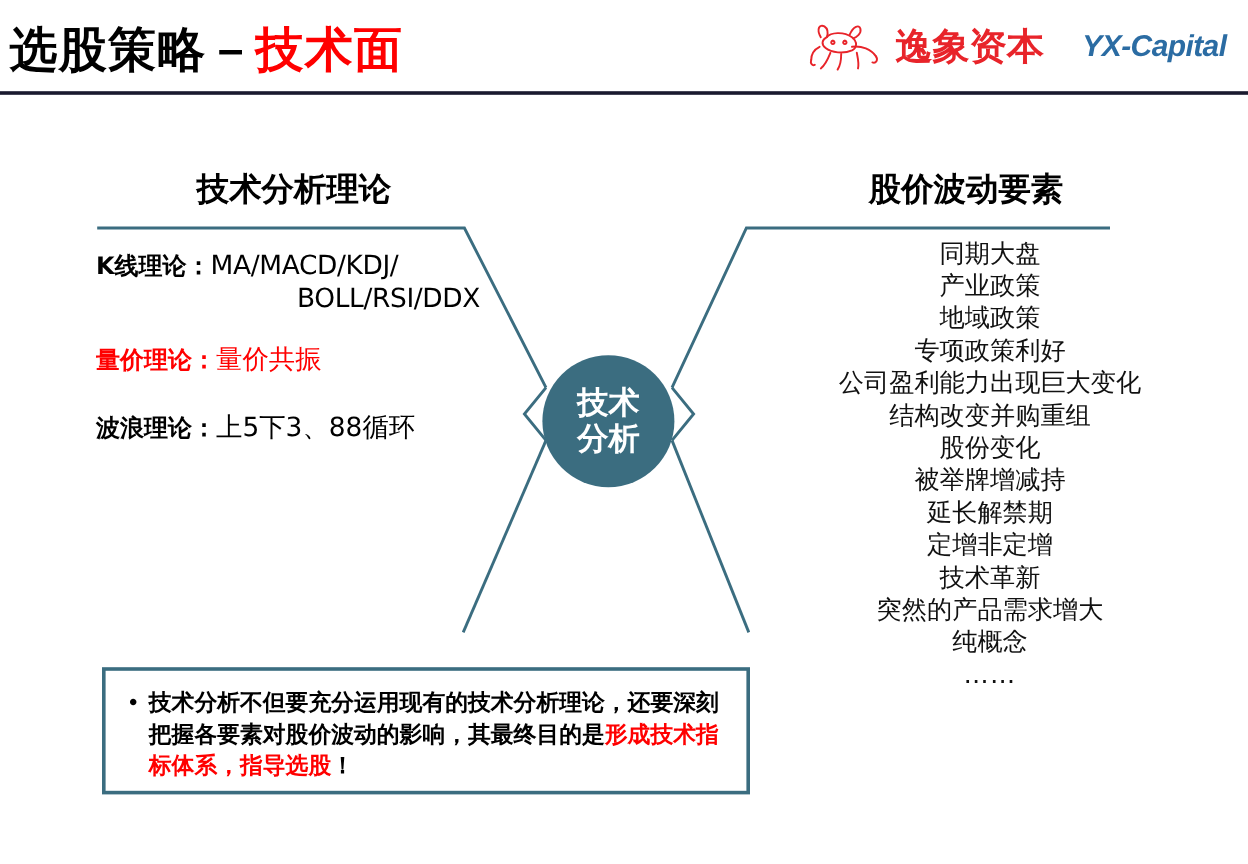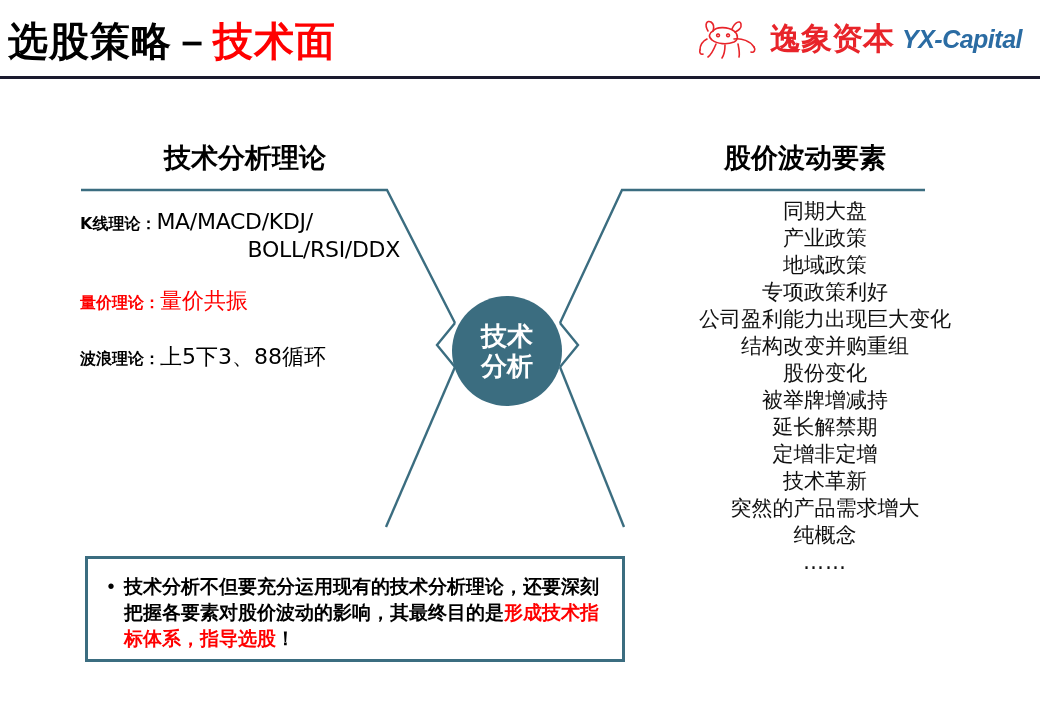--- a/index.html
+++ b/index.html
@@ -65,21 +65,21 @@
     font-family: "DejaVu Sans", "Liberation Sans", sans-serif;
     white-space: nowrap;
   }
   #logo-en {
     font-size: 25px;
     font-weight: bold;
     font-style: italic;
     color: #2b6ca3;
     letter-spacing: -0.5px;
     white-space: nowrap;
-    margin-left: 0;
+    margin-left: 24px;
   }
 
   
   #funnel-svg {
     position: absolute;
     left: 0; top: 0;
     width: 1040px; height: 720px;
     pointer-events: none;
   }
 
@@ -101,21 +101,21 @@
     position: absolute;
     left: 80px;
     top: 208px;
     width: 320px;
   }
   .theory-row {
     margin-bottom: 6px;
     line-height: 1.25;
   }
   .theory-row .lbl {
-    font-size: 16px;
+    font-size: 20px;
     font-weight: bold;
     font-family: "DejaVu Sans", "Liberation Sans", sans-serif;
   }
   .theory-row .val {
     font-size: 22px;
     font-family: "DejaVu Sans", "Liberation Sans", sans-serif;
   }
   .theory-row.red .lbl,
   .theory-row.red .val { color: #ff0000; }
   #row-kline { margin-bottom: 24px; }

